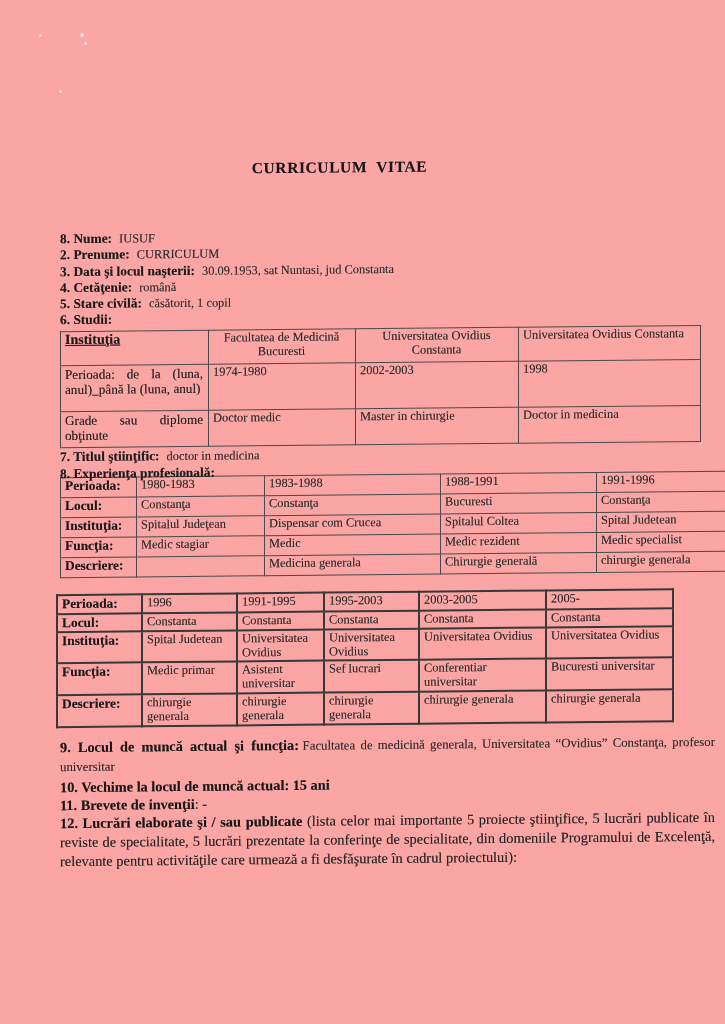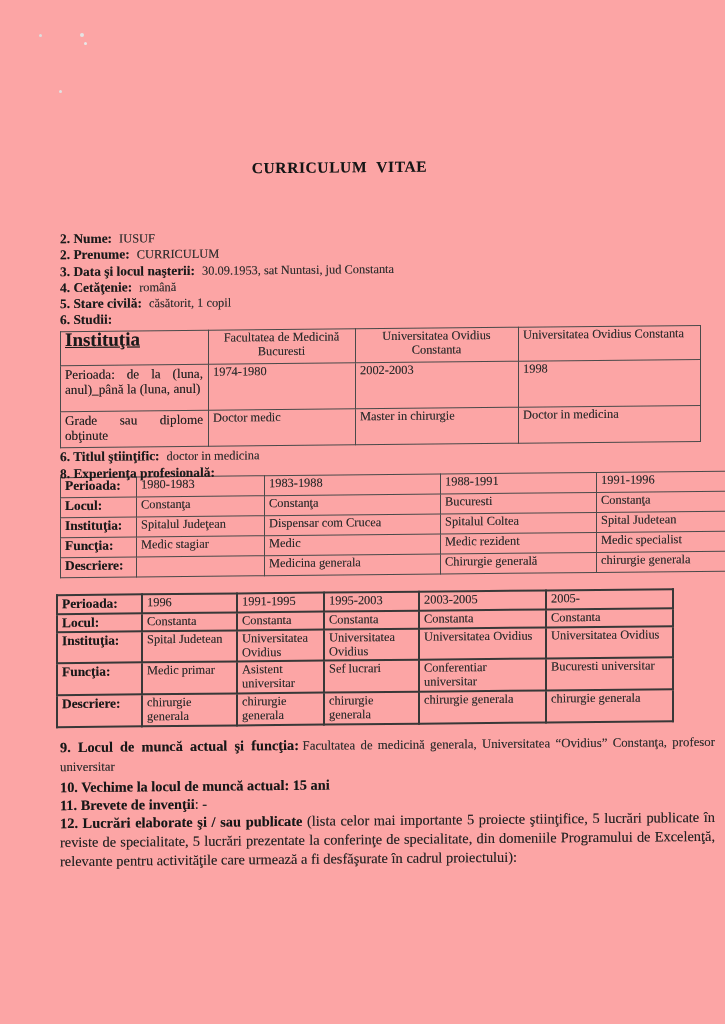--- a/index.html
+++ b/index.html
@@ -23,21 +23,21 @@
   }
   .fields{margin-top:52px;}
   .frow{font-size:13.4px;line-height:16.3px;white-space:nowrap;}
   .fl{font-weight:bold;color:#1a1a1a;margin-right:7px;}
   .v{font-weight:normal;font-size:12.4px;color:#2e2e2e;}
   table{border-collapse:collapse;table-layout:fixed;}
   td{vertical-align:top;padding:1px 5px 1px 4px;font-size:12.4px;line-height:13.8px;color:#2b2b2b;overflow:hidden;}
   .t1{width:600px;margin-top:2px;}
   .t1 td{border:1.5px solid #4a4a4a;}
   .t1 .c0{width:138px;}.t1 .c1{width:137px;}.t1 .c2{width:153px;}.t1 .c3{width:172px;}
-  .t1 .hl{font-weight:bold;font-size:19px;text-decoration:underline;color:#1a1a1a;}
+  .t1 .hl{font-weight:bold;font-size:14px;text-decoration:underline;color:#1a1a1a;}
   .ctr{text-align:center;}
   .just{text-align:justify;}
   .lblcell{font-size:13.2px;line-height:15.4px;color:#202020;}
   .t2{width:654px;margin-top:-5px;}
   .t2 td{border:1.4px solid #4a4a4a;height:17px;}
   .t2 td:last-child{border-right:none;}
   .t2 .c0{width:66px;}.t2 .c1{width:118px;}.t2 .c2{width:166px;}.t2 .c3{width:146px;}.t2 .c4{width:158px;}
   .t2 .rl{font-weight:bold;font-size:13.4px;color:#181818;}
   .t3{width:560px;margin-top:16px;margin-left:-4px;}
   .t3 td{border:2px solid #383838;}
@@ -65,21 +65,21 @@
   <div class="speck" style="left:80px;top:33px;width:4px;height:4px;background:#e4e4e4;" data-interactable="false"></div>
   <div class="speck" style="left:84px;top:42px;width:3px;height:3px;background:#e8e8e8;" data-interactable="false"></div>
   <div class="speck" style="left:59px;top:90px;width:3px;height:3px;background:#e2e2e2;" data-interactable="false"></div>
 
   <div class="content" data-interactable="false">
 
     <div class="title" data-interactable="false">CURRICULUM VITAE</div>
 
     <div class="fields" data-interactable="false">
       <div class="frow" data-interactable="false">
-        <span class="fl" data-interactable="false">2. Nume:</span><span class="v" data-interactable="false">IUSUF</span>
+        <span class="fl" data-interactable="false">8. Nume:</span><span class="v" data-interactable="false">IUSUF</span>
       </div>
       <div class="frow" data-interactable="false">
         <span class="fl" data-interactable="false">2. Prenume:</span><span class="v" data-interactable="false">CURRICULUM</span>
       </div>
       <div class="frow" data-interactable="false">
         <span class="fl" data-interactable="false">3. Data şi locul naşterii:</span><span class="v" data-interactable="false">30.09.1953, sat Nuntasi, jud Constanta</span>
       </div>
       <div class="frow" data-interactable="false">
         <span class="fl" data-interactable="false">4. Cetăţenie:</span><span class="v" data-interactable="false">română</span>
       </div>
@@ -108,21 +108,21 @@
       <tr class="h36" data-interactable="false">
         <td class="c0 just lblcell" data-interactable="false">Grade sau diplome obţinute</td>
         <td class="c1" data-interactable="false">Doctor medic</td>
         <td class="c2" data-interactable="false">Master in chirurgie</td>
         <td class="c3" data-interactable="false">Doctor in medicina</td>
       </tr>
     </tbody>
       </table>
 
     <div class="sec" data-interactable="false">
-      <span class="fl" data-interactable="false">6. Titlul ştiinţific:</span><span class="v" data-interactable="false">doctor in medicina</span>
+      <span class="fl" data-interactable="false">7. Titlul ştiinţific:</span><span class="v" data-interactable="false">doctor in medicina</span>
     </div>
     <div class="sec" data-interactable="false">
       <span class="fl" data-interactable="false">8. Experienţa profesională:</span>
     </div>
 
     <table class="t2" data-interactable="false">
       <tbody>
           <tr data-interactable="false">
         <td class="c0 rl" data-interactable="false">Perioada:</td>
         <td class="c1" data-interactable="false">1980-1983</td>

